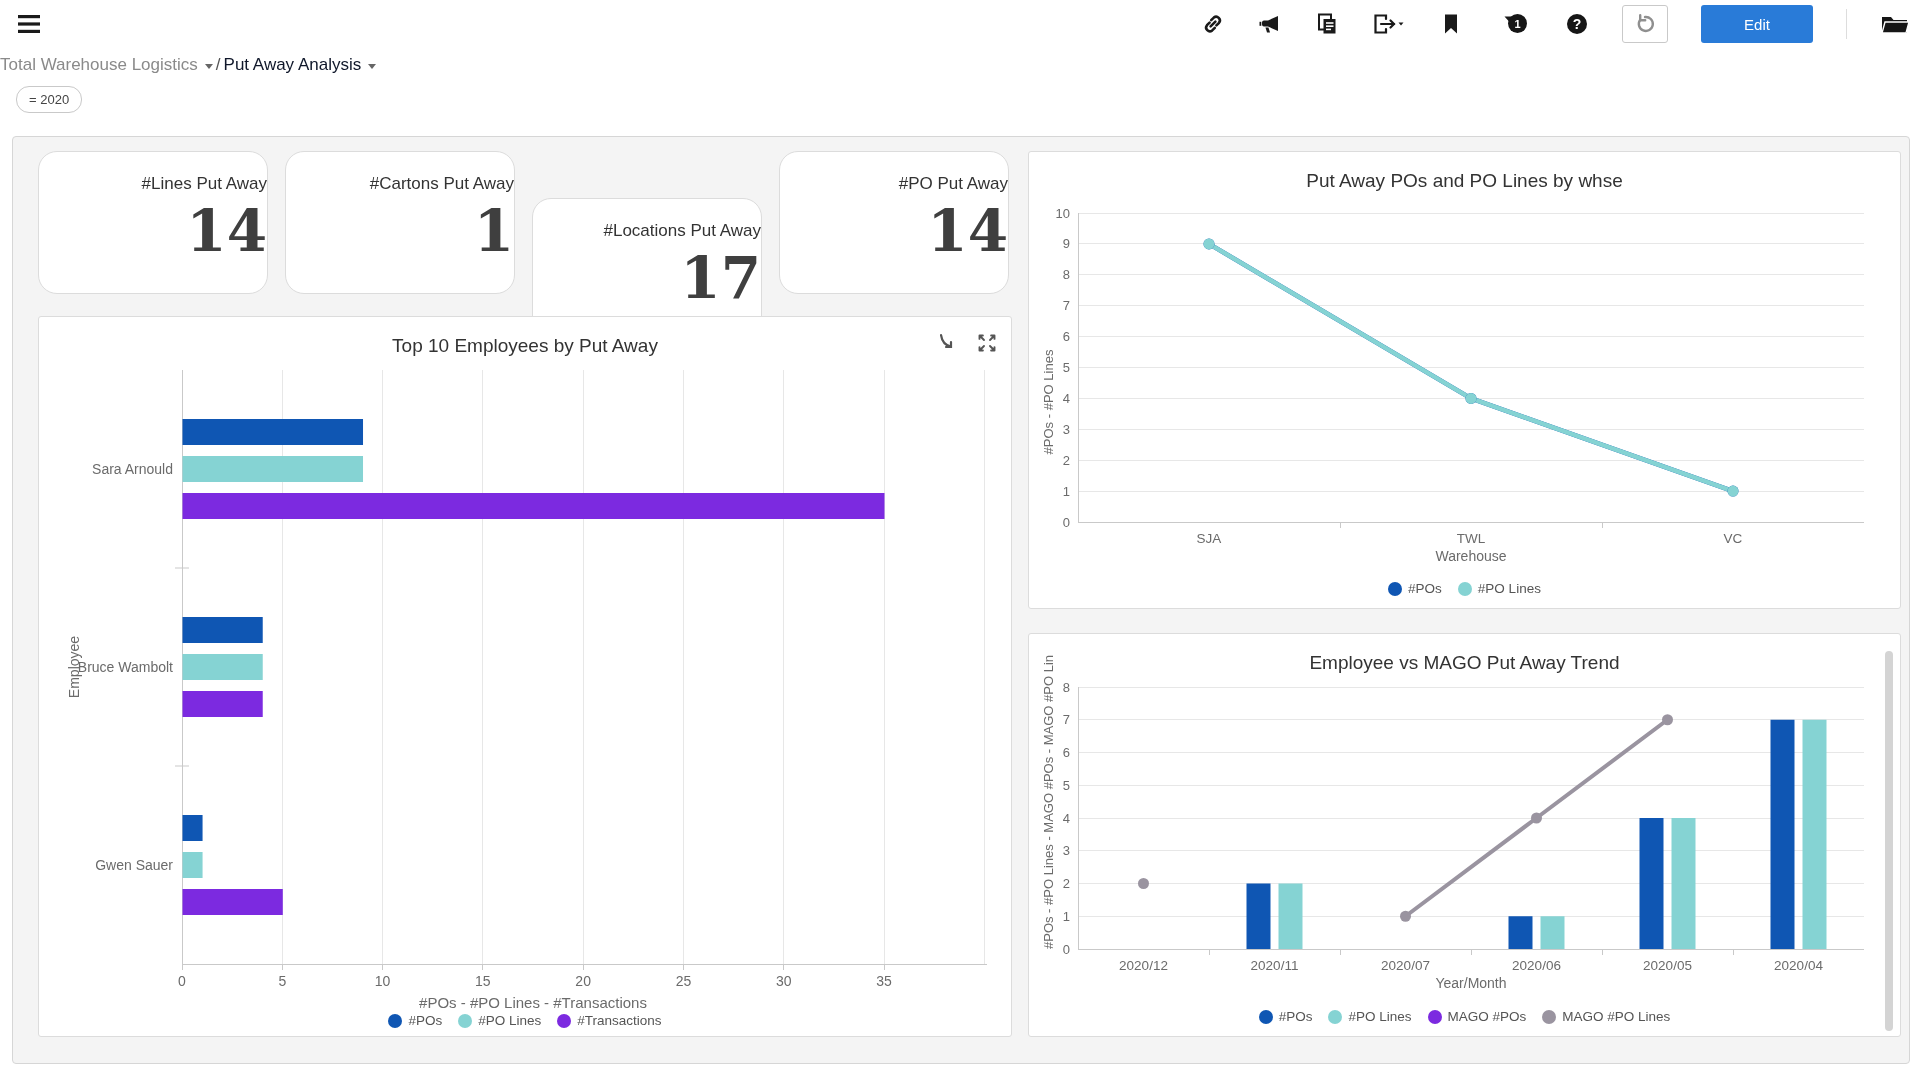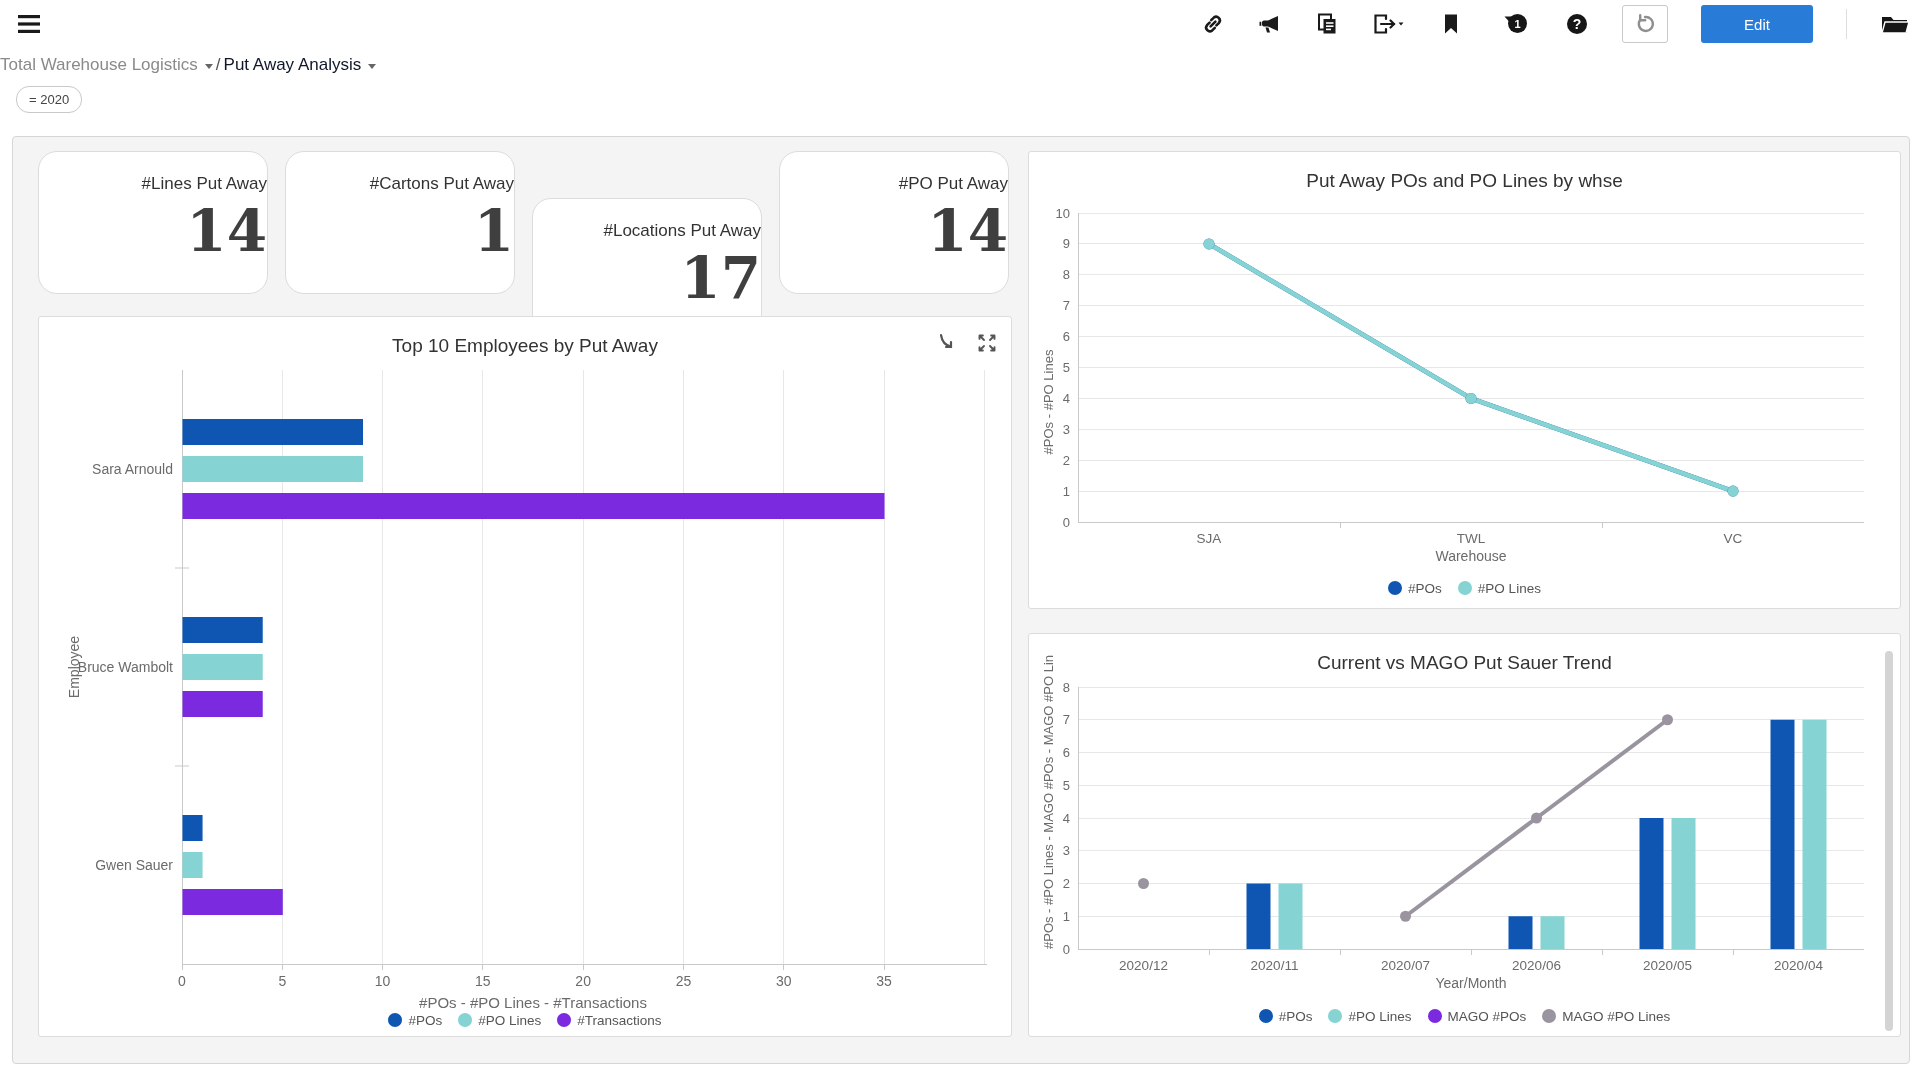--- a/index.html
+++ b/index.html
@@ -29,21 +29,21 @@
   .canvas{position:absolute;left:12px;top:136px;width:1896px;height:926px;background:#f4f4f4;
           border:1px solid #d6d6d6;border-radius:4px;}
   .panel{position:absolute;background:#fff;border:1px solid #dcdcdc;border-radius:3px;overflow:hidden;}
   .kpi{width:228px;height:141px;text-align:right;border-radius:19px;}
   .kpi-label{margin-top:22px;font-size:17px;color:#333;}
   .kpi-value{margin-top:8px;font-size:58px;color:#3f3f3f;font-family:"DejaVu Serif",serif;line-height:1;font-weight:bold;}
   .chart-title{position:absolute;left:0;right:0;top:18px;text-align:center;font-size:19px;color:#333;font-weight:500;}
   .corner-icons{position:absolute;right:12px;top:14px;display:flex;gap:16px;}
   .corner-btn{width:24px;height:24px;border:none;background:none;padding:0;cursor:pointer;}
   .legend{position:absolute;left:0;right:0;display:flex;justify-content:center;gap:16px;align-items:center;}
-  .legend-item{display:flex;align-items:flex-start;gap:6px;font-size:13.5px;color:#555;}
+  .legend-item{display:flex;align-items:center;gap:6px;font-size:13.5px;color:#555;}
   .legend-dot{width:14px;height:14px;border-radius:50%;display:inline-block;}
   .scroll-thumb{position:absolute;width:8px;border-radius:4px;background:#d4d4d4;cursor:pointer;}
   svg text{font-family:"Liberation Sans",sans-serif;}
 </style>
 </head>
 <body>
 
 <div class="page">
 
   <header class="topbar">
@@ -282,21 +282,21 @@
             <span>#POs</span>
           </span>
           <span class="legend-item">
             <span class="legend-dot" style="background: rgb(133, 211, 211);"></span>
             <span>#PO Lines</span>
           </span>
         </div>
     </div>
 
     <div class="panel" style="left:1015px;top:496px;width:871px;height:402px;">
-      <div class="chart-title">Current vs MAGO Put Sauer Trend</div>
+      <div class="chart-title">Employee vs MAGO Put Away Trend</div>
       <svg id="chart-trend" width="871" height="402">
           <text x="41" y="319.5" font-size="13" text-anchor="end" fill="#6b6b6b">0</text>
           <line x1="49" y1="282.25" x2="835" y2="282.25" stroke="#e7e7e7" shape-rendering="crispEdges"></line>
           <text x="41" y="286.75" font-size="13" text-anchor="end" fill="#6b6b6b">1</text>
           <line x1="49" y1="249.5" x2="835" y2="249.5" stroke="#e7e7e7" shape-rendering="crispEdges"></line>
           <text x="41" y="254" font-size="13" text-anchor="end" fill="#6b6b6b">2</text>
           <line x1="49" y1="216.75" x2="835" y2="216.75" stroke="#e7e7e7" shape-rendering="crispEdges"></line>
           <text x="41" y="221.25" font-size="13" text-anchor="end" fill="#6b6b6b">3</text>
           <line x1="49" y1="184" x2="835" y2="184" stroke="#e7e7e7" shape-rendering="crispEdges"></line>
           <text x="41" y="188.5" font-size="13" text-anchor="end" fill="#6b6b6b">4</text>

